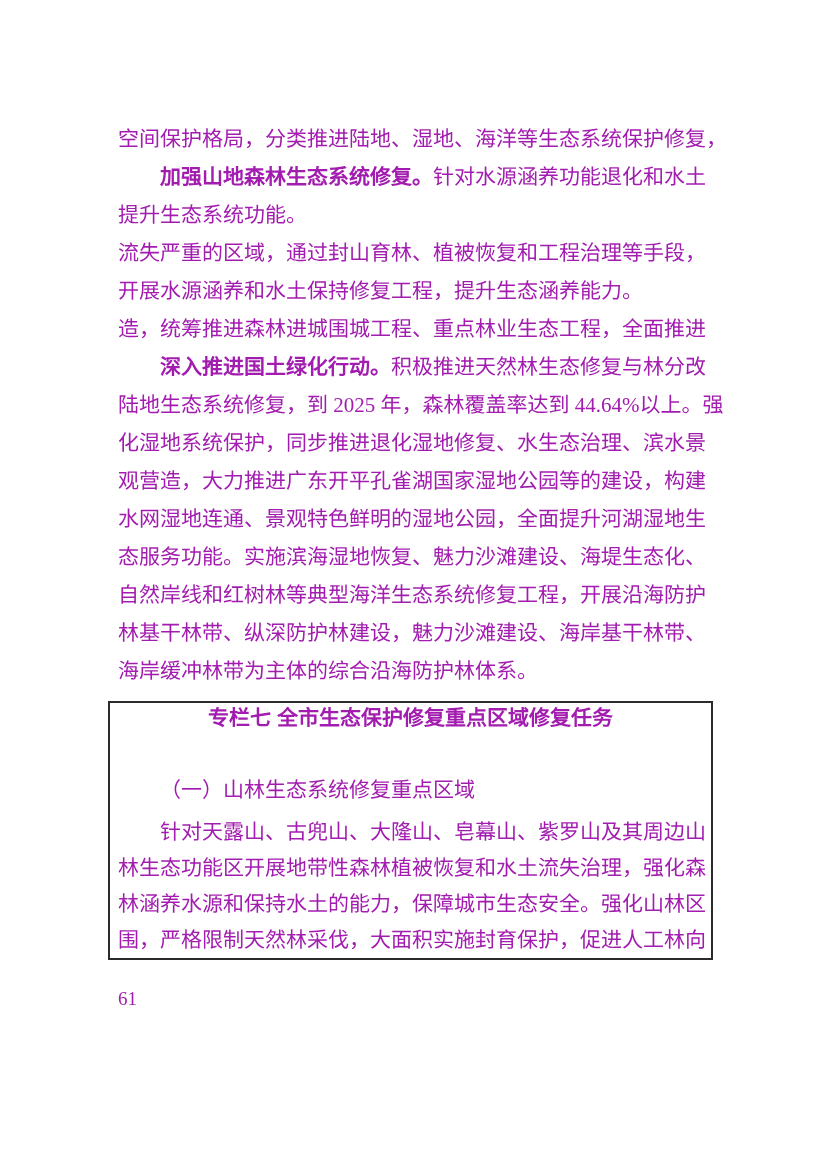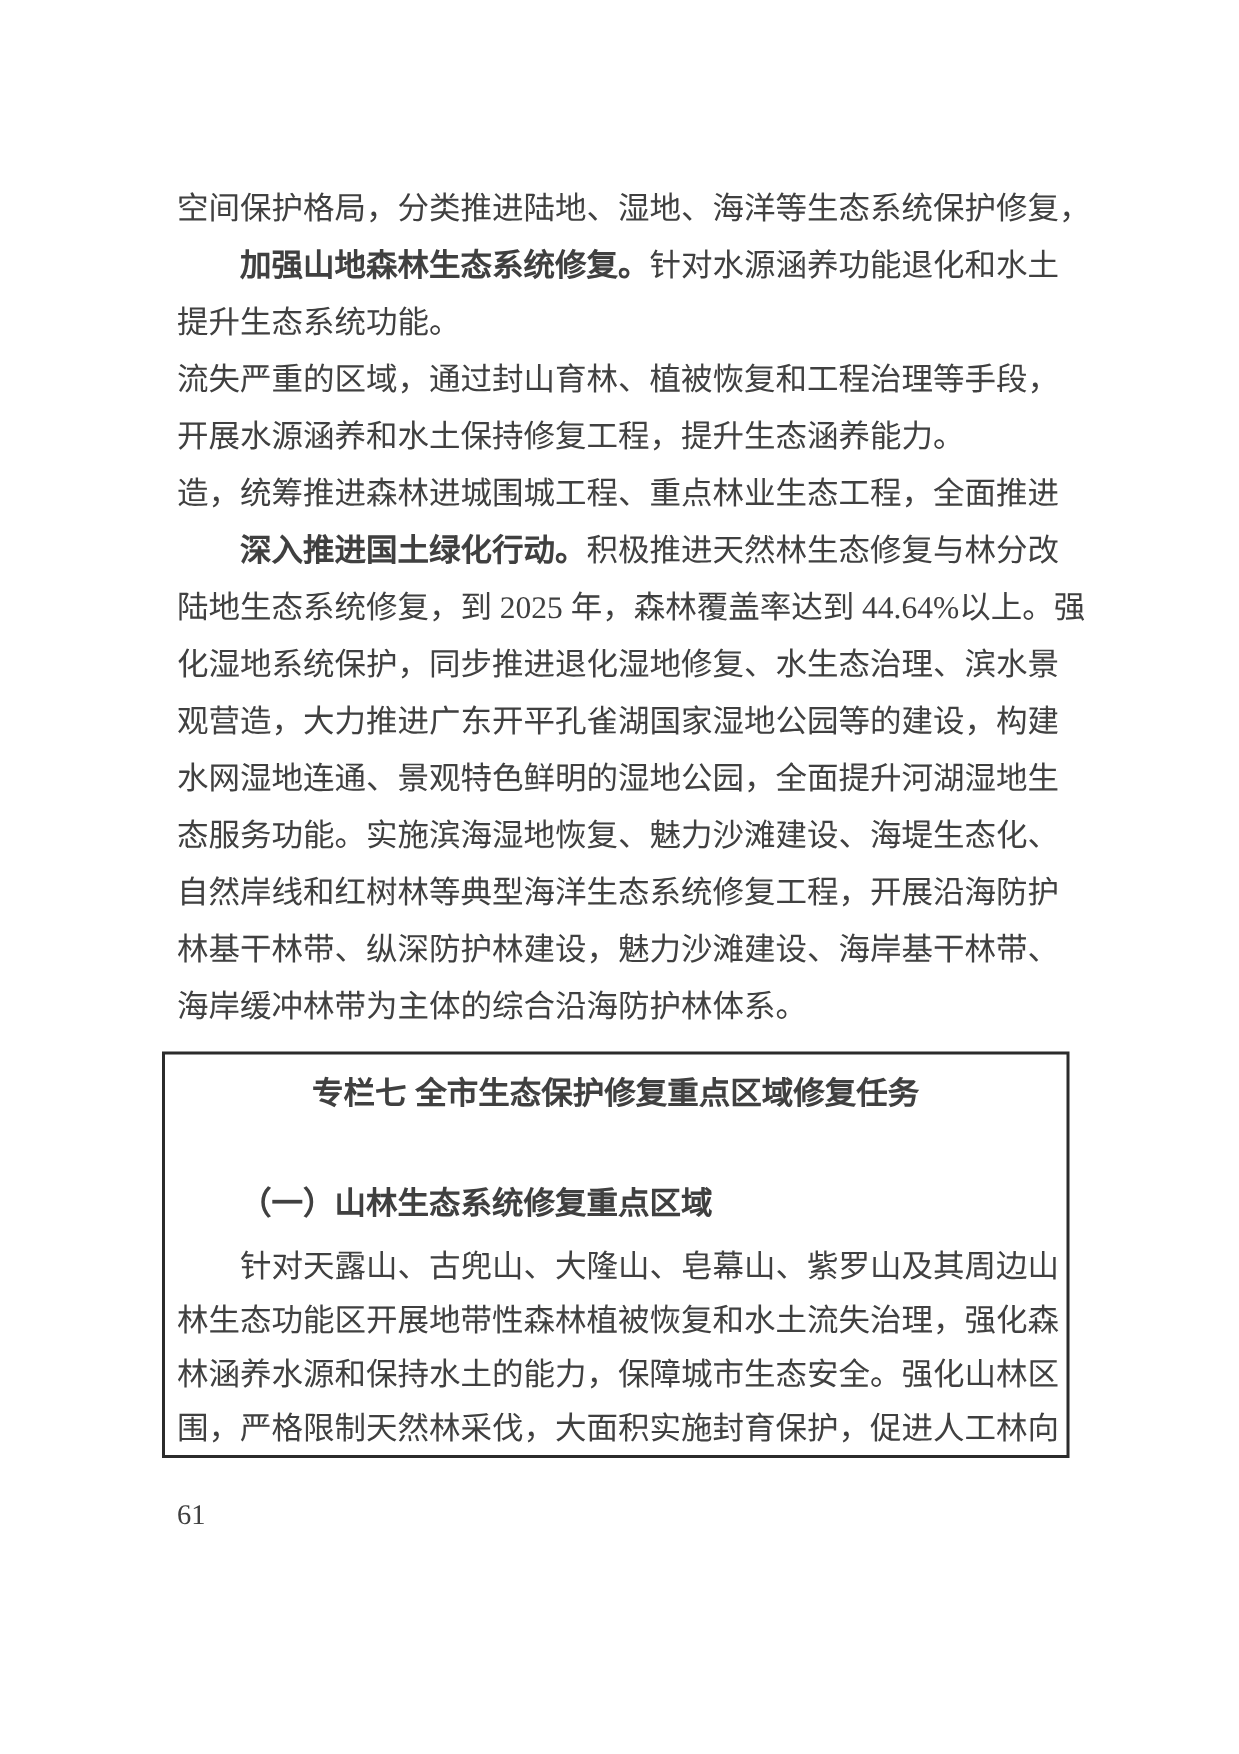--- a/index.html
+++ b/index.html
@@ -3,54 +3,54 @@
 <meta charset="utf-8">
 <style>
   html, body { margin: 0; padding: 0; background: #ffffff; }
   .page {
     position: relative;
     width: 756px;
     height: 1169px;
     background: #ffffff;
     overflow: hidden;
     font-family: "Liberation Serif", "DejaVu Serif", serif;
-    color: #404040;
+    color: #a21caf;
   }
   .content {
     position: absolute;
     left: 118px;
     top: 120px;
     width: 592px;
   }
   .body-text .line {
     font-size: 21px;
     line-height: 38px;
     white-space: nowrap;
   }
   .line.indent { padding-left: 42px; }
   .seg-bold { font-weight: bold; }
   .box {
     margin-left: -10px;
     margin-top: 11px;
     width: 593px;          
     border: 2px solid #2b2b2b;
-    padding: 12px 0 0 8px;
+    padding: 0 0 0 8px;
     background: #ffffff;
   }
   .box-title {
     text-align: center;
     font-family: "Liberation Sans", "DejaVu Sans", sans-serif;
     font-weight: bold;
     font-size: 21px;
     line-height: 26px;
     margin-top: 2px;
     margin-right: 8px;
   }
   .box-heading {
-    font-weight: bold;
+    font-weight: normal;
     font-size: 21px;
     line-height: 26px;
     margin-top: 46px;
     padding-left: 42px;
   }
   .box-body { margin-top: 11px; }
   .box-body .line {
     font-size: 21px;
     line-height: 36px;
     white-space: nowrap;

